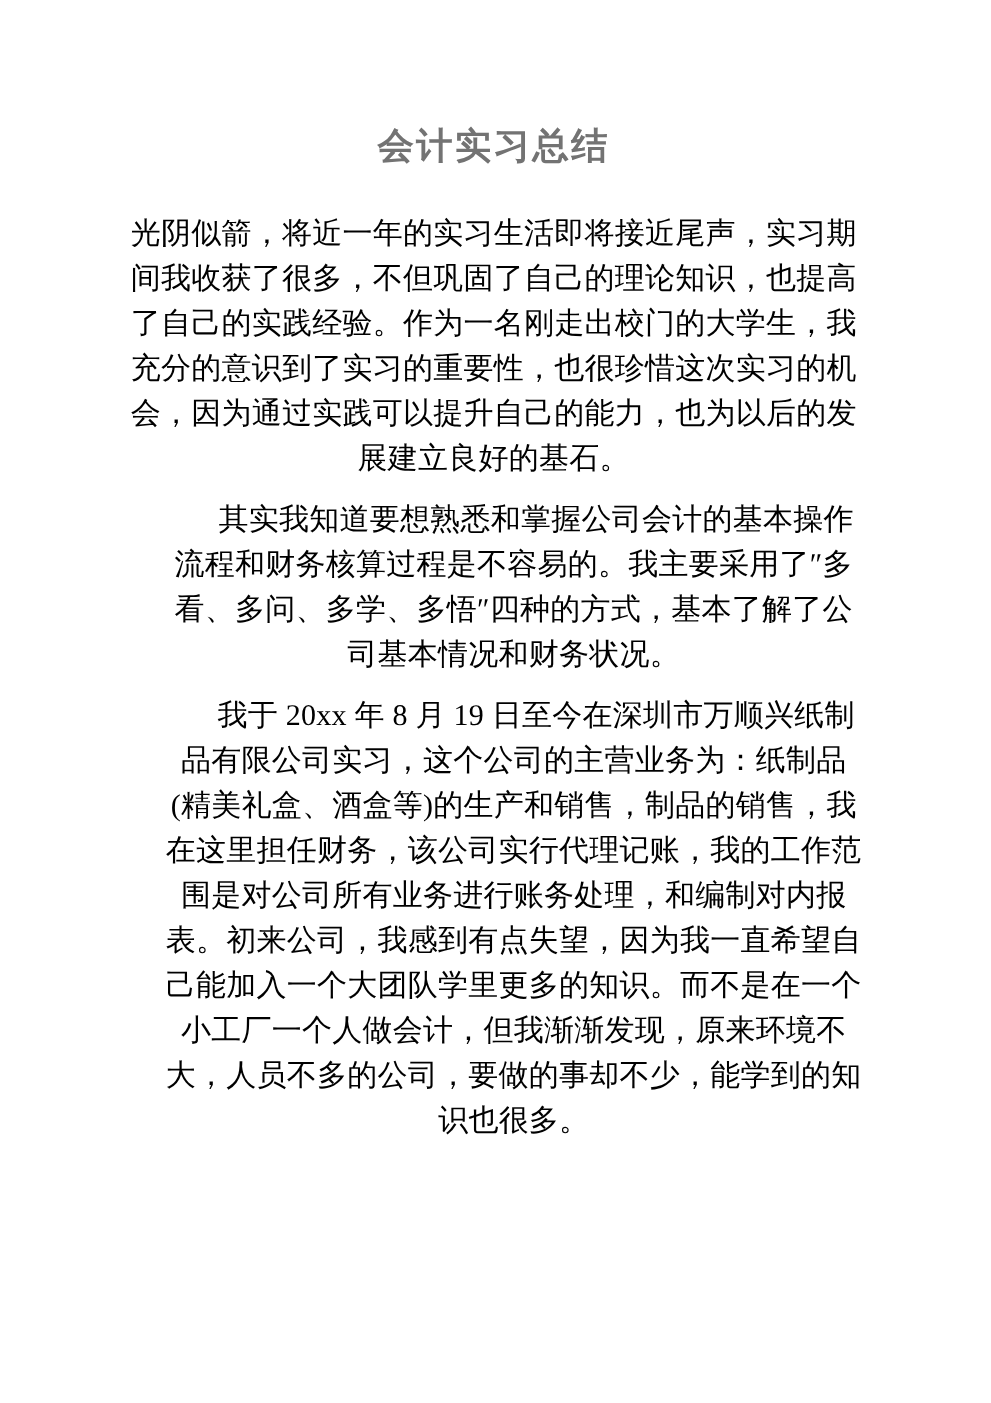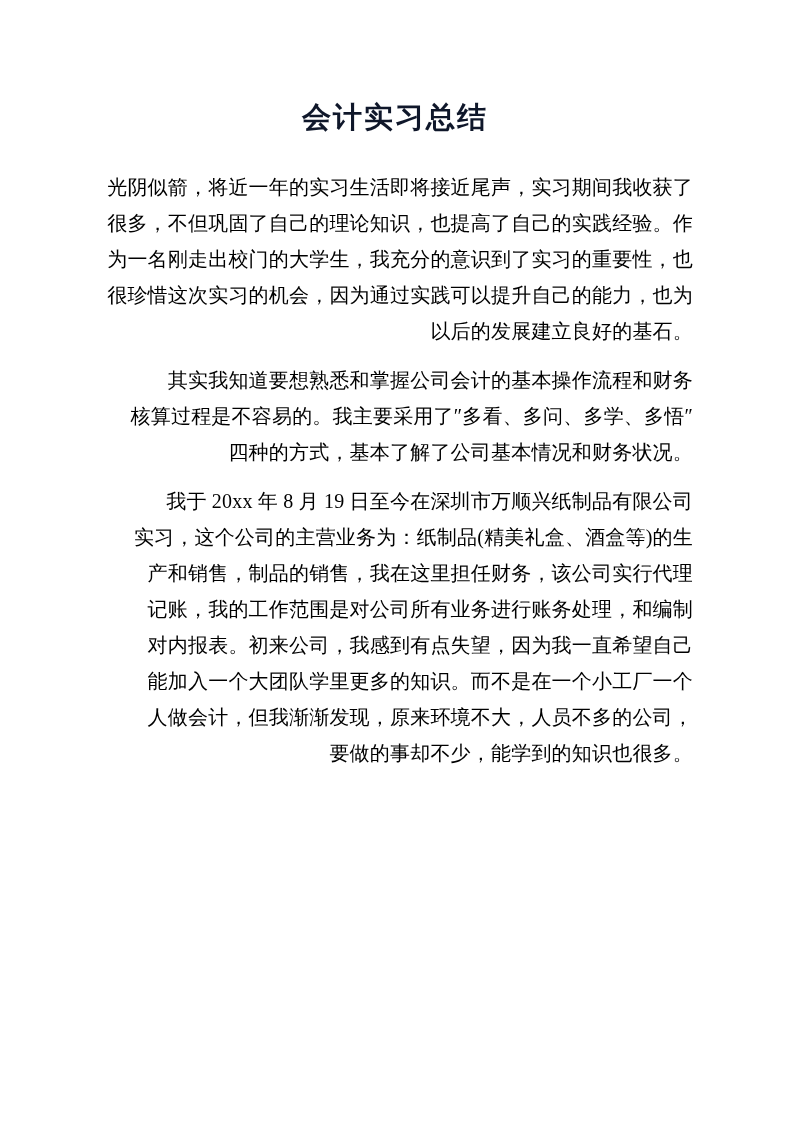--- a/index.html
+++ b/index.html
@@ -19,27 +19,27 @@
     font-family: "Liberation Serif", "DejaVu Serif", serif;
     color: #000000;
   }
   .doc-title {
     margin: 0 0 33px 0;
     font-size: 29px;
     line-height: 38px;
     font-weight: bold;
     text-align: center;
     letter-spacing: 2px;
-    color: #0f172a;
+    color: #737373;
   }
   .para {
     margin: 0 0 13px 0;
-    font-size: 20px;
+    font-size: 24px;
     line-height: 36px;
-    text-align: right;
+    text-align: center;
     letter-spacing: 0.2px;
     word-break: break-all;
     color: #000000;
   }
   .para.indent {
     text-indent: 1.5em;
     margin-left: 32px;
   }
 </style>
 </head>

